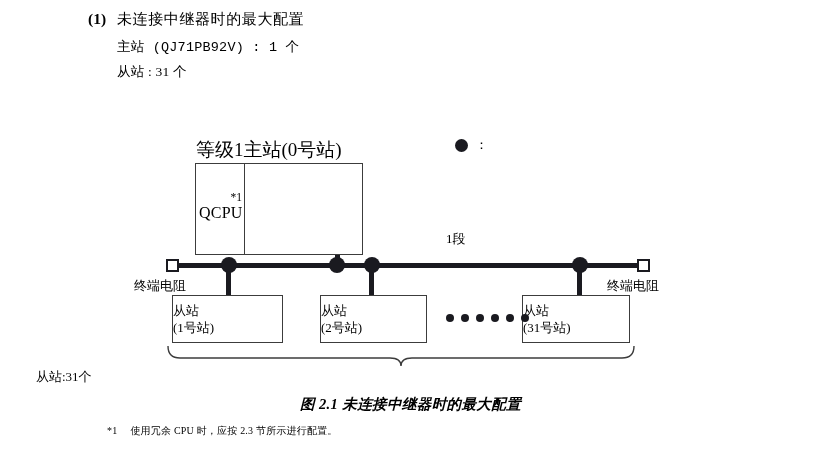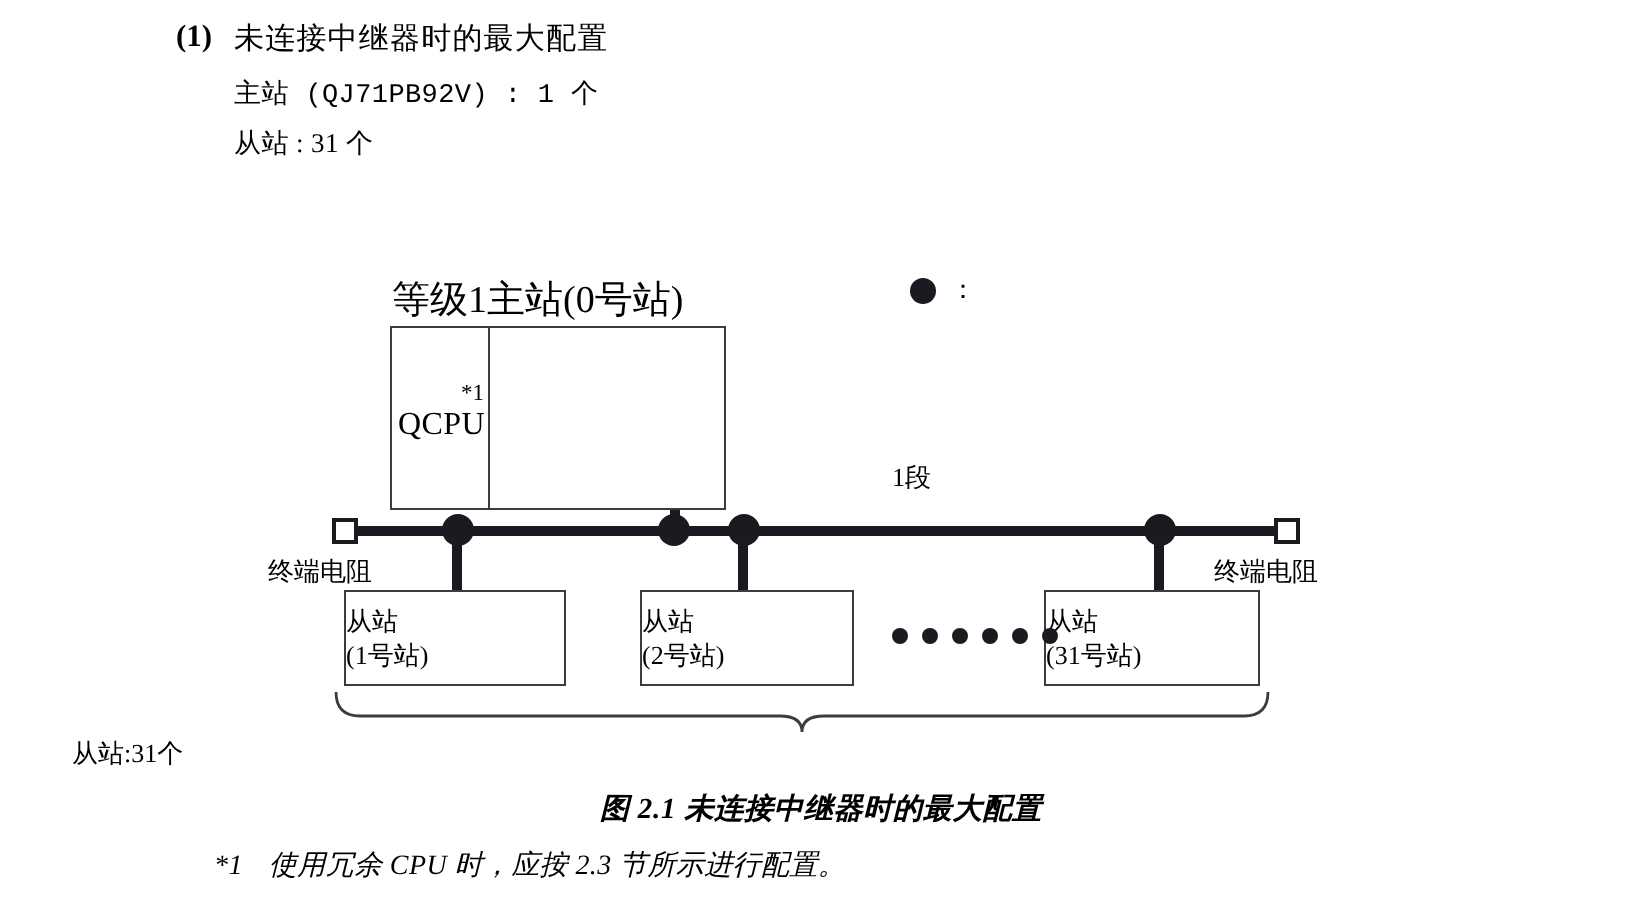--- a/index.html
+++ b/index.html
@@ -221,24 +221,23 @@
   #figure-caption {
     left: 0; right: 0; top: 395px;
     text-align: center;
     font-size: 14.5px;
     font-weight: bold;
     letter-spacing: 0.4px;
     font-style: italic;
   }
   #footnote {
     left: 107px; top: 424px;
-    font-size: 14px;
+    font-size: 10px;
     letter-spacing: 0.2px;
     white-space: nowrap;
-    font-style: italic;
   }
   #footnote .mark { margin-right: 13px; }
 </style>
 </head>
 <body>
 
 <div class="abs" id="heading-number">(1)</div>
 <div class="abs" id="heading-title">未连接中继器时的最大配置</div>
 <div class="abs" id="spec-master">主站 (QJ71PB92V) : 1 个</div>
 <div class="abs" id="spec-slave">从站 : 31 个</div>

